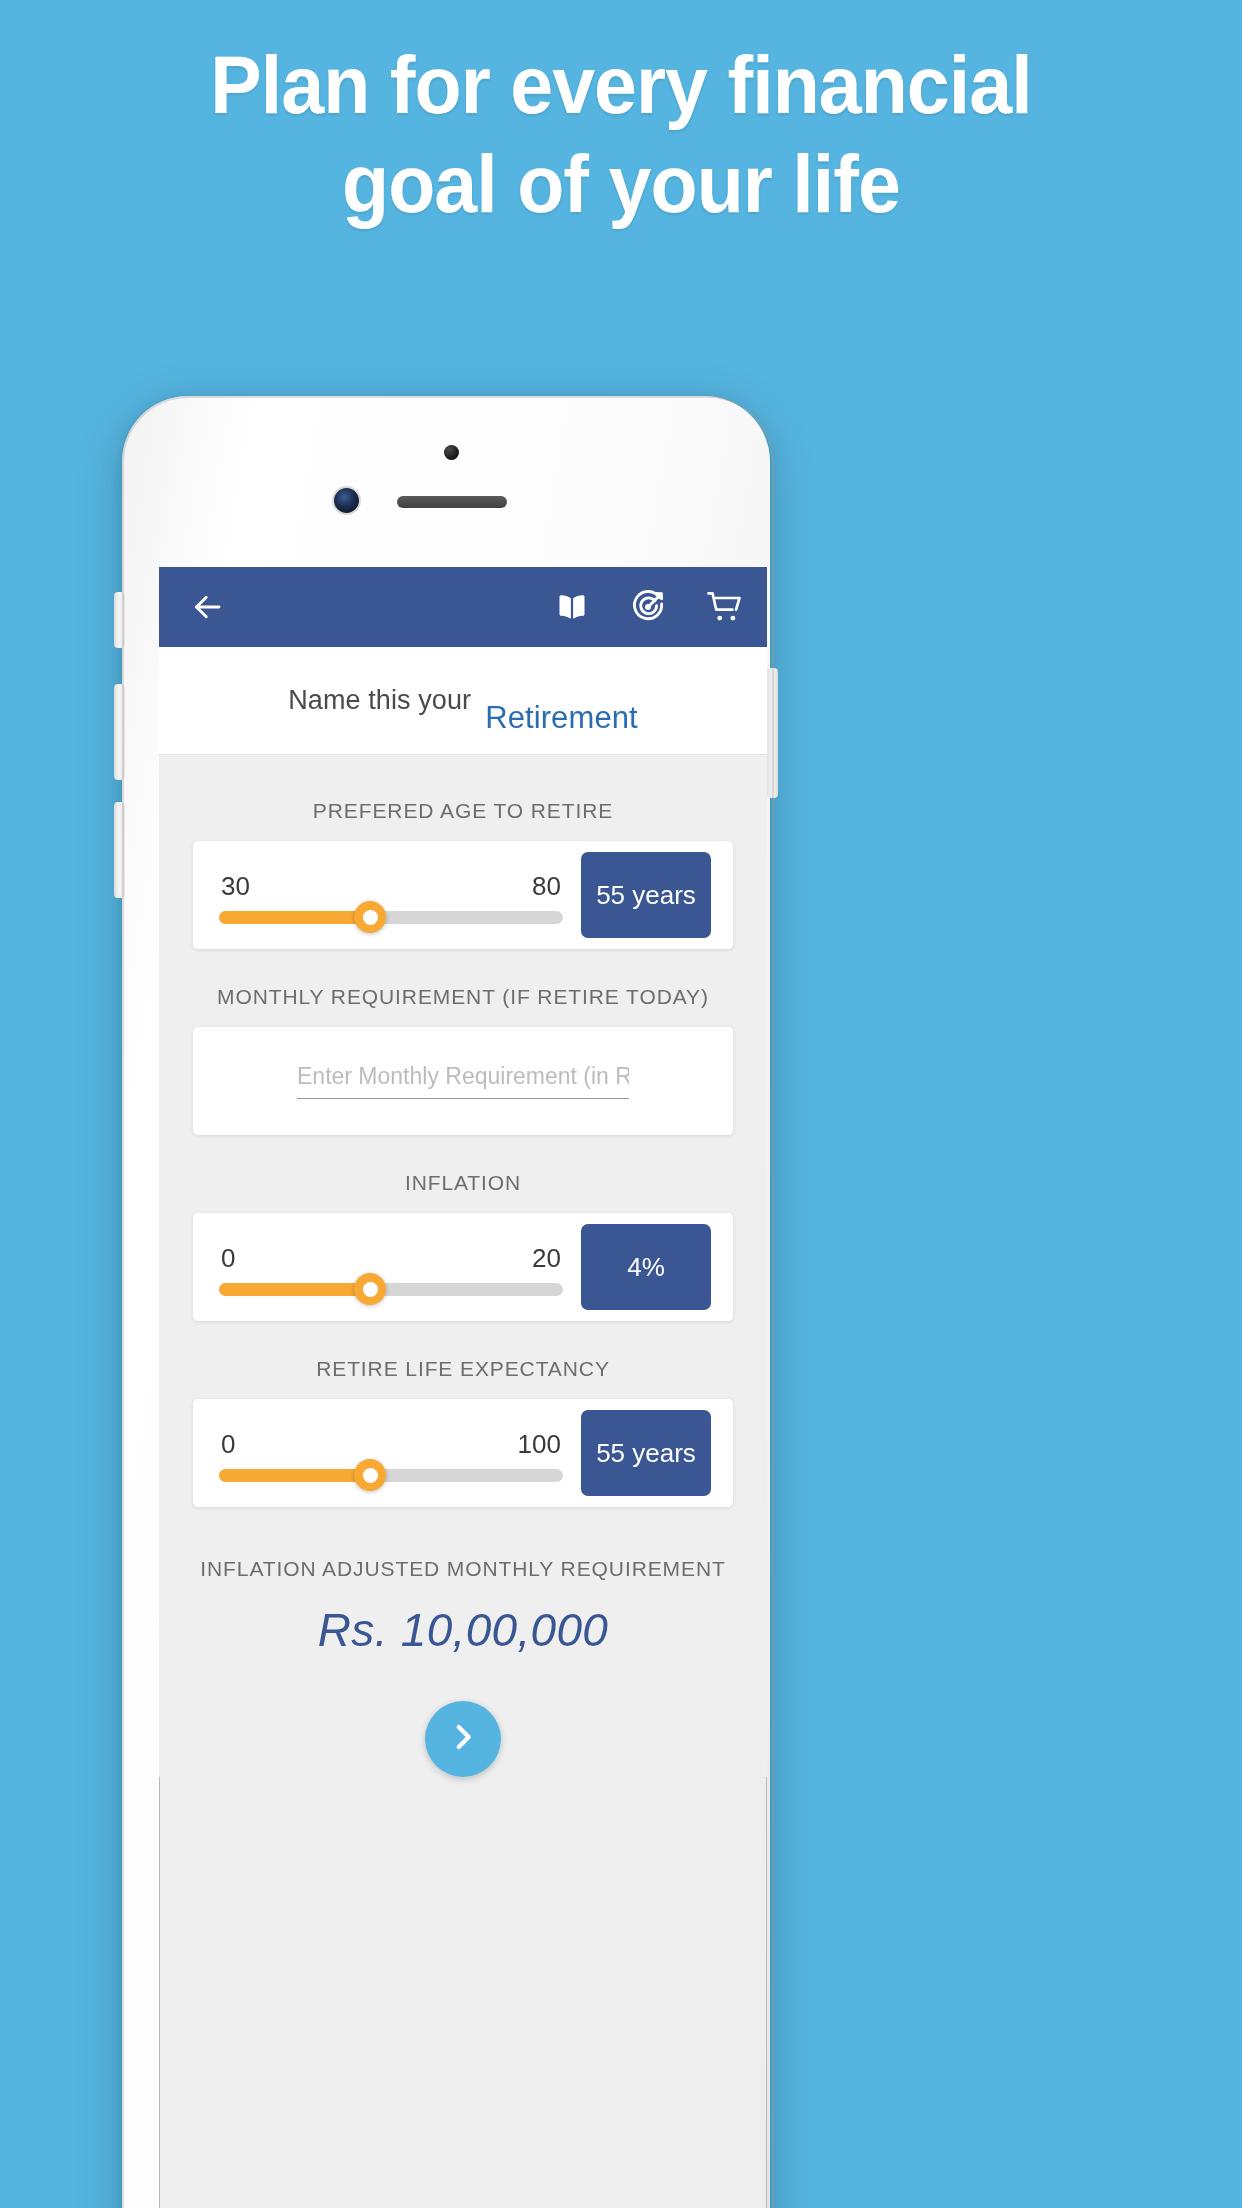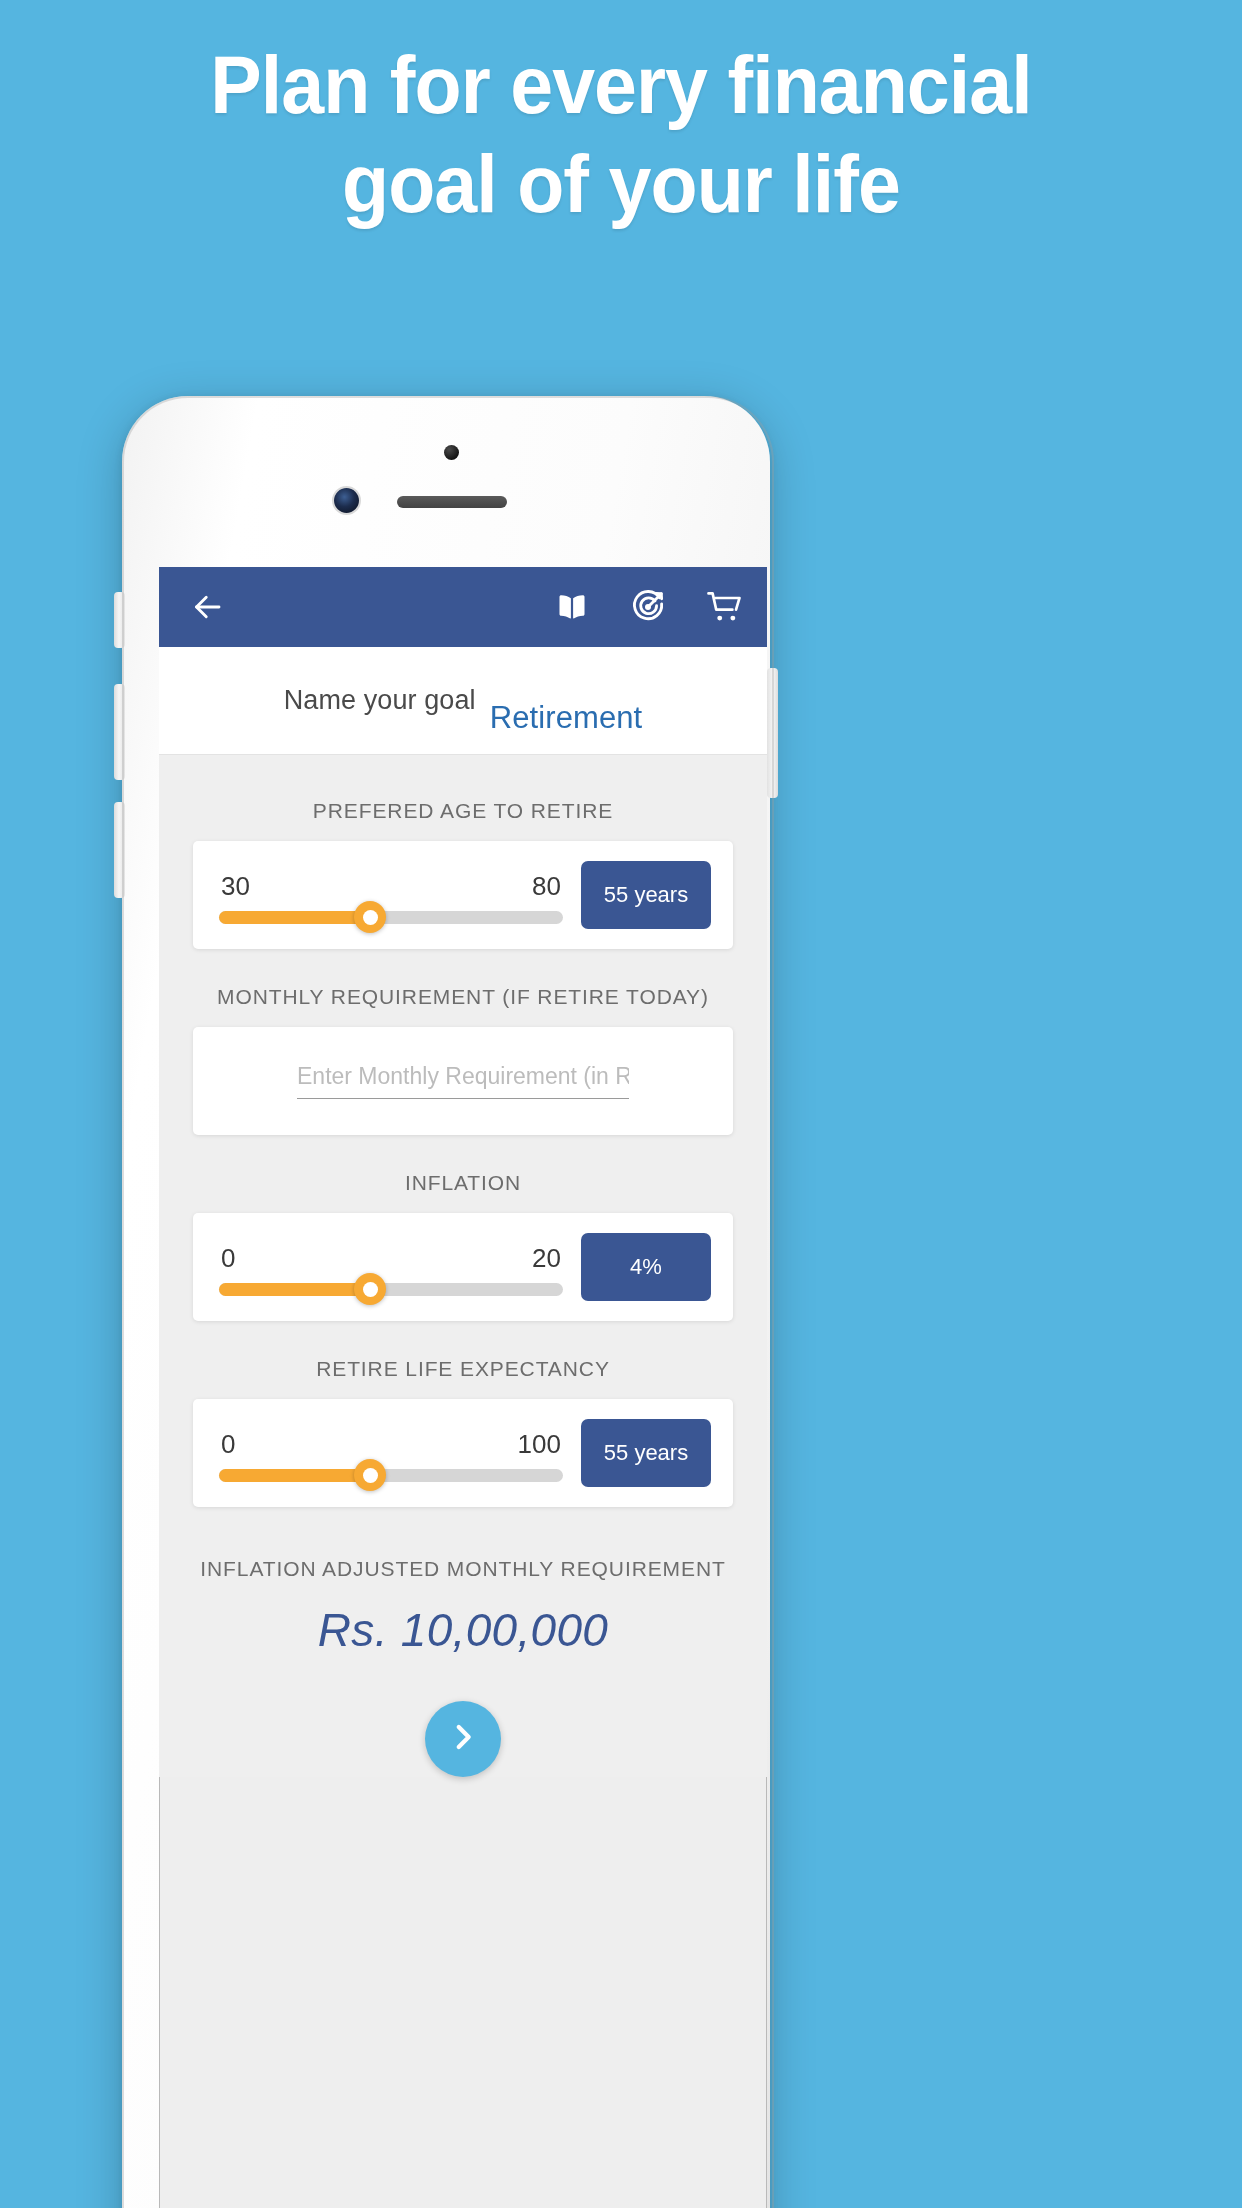--- a/index.html
+++ b/index.html
@@ -230,25 +230,25 @@
     width: 15px; height: 15px;
     margin: -7.5px 0 0 -7.5px;
     border-radius: 50%;
     background: #ffffff;
   }
   .value-pill {
     background: #3a5693;
     color: #ffffff;
     border-radius: 7px;
     width: 130px;
-    height: 68px;
+    height: 86px;
     display: flex;
     align-items: center;
     justify-content: center;
-    font-size: 22px;
+    font-size: 26px;
     flex: none;
   }
 
   
   .input-card {
     height: 108px;
     display: flex;
     align-items: center;
     justify-content: center;
   }
@@ -360,21 +360,21 @@
                 <path d="M6.6 6.3h15.2l-2.2 7.4"></path>
                 <circle cx="9.3" cy="19" r="1.55" fill="#ffffff" stroke="none"></circle>
                 <circle cx="17.6" cy="19" r="1.55" fill="#ffffff" stroke="none"></circle>
               </svg>
             </span>
           </div>
         </div>
       </div>
 
       <div class="goal-strip">
-        <span class="goal-label">Name your goal</span>
+        <span class="goal-label">Name this your</span>
         <span class="goal-value">Retirement</span>
       </div>
 
       <div class="app-body">
 
         <div class="section-label">PREFERED AGE TO RETIRE</div>
         <div class="card slider-card">
           <div class="slider-area">
             <div class="slider-bounds">
               <span>30</span>

